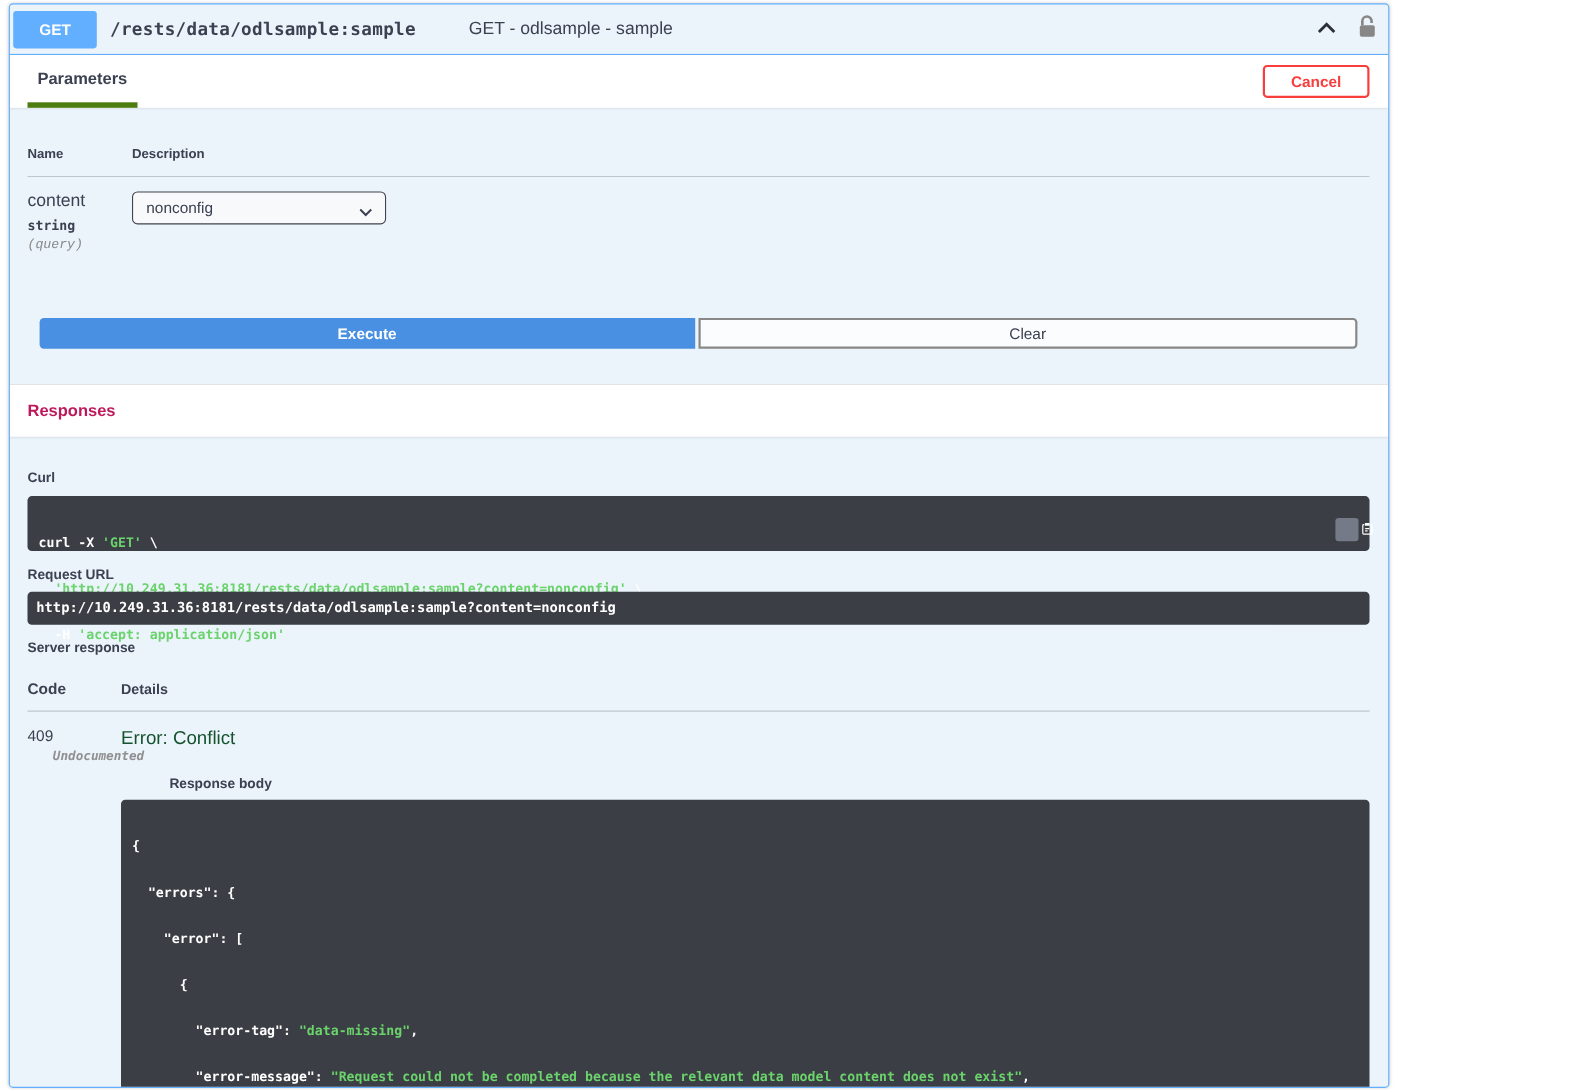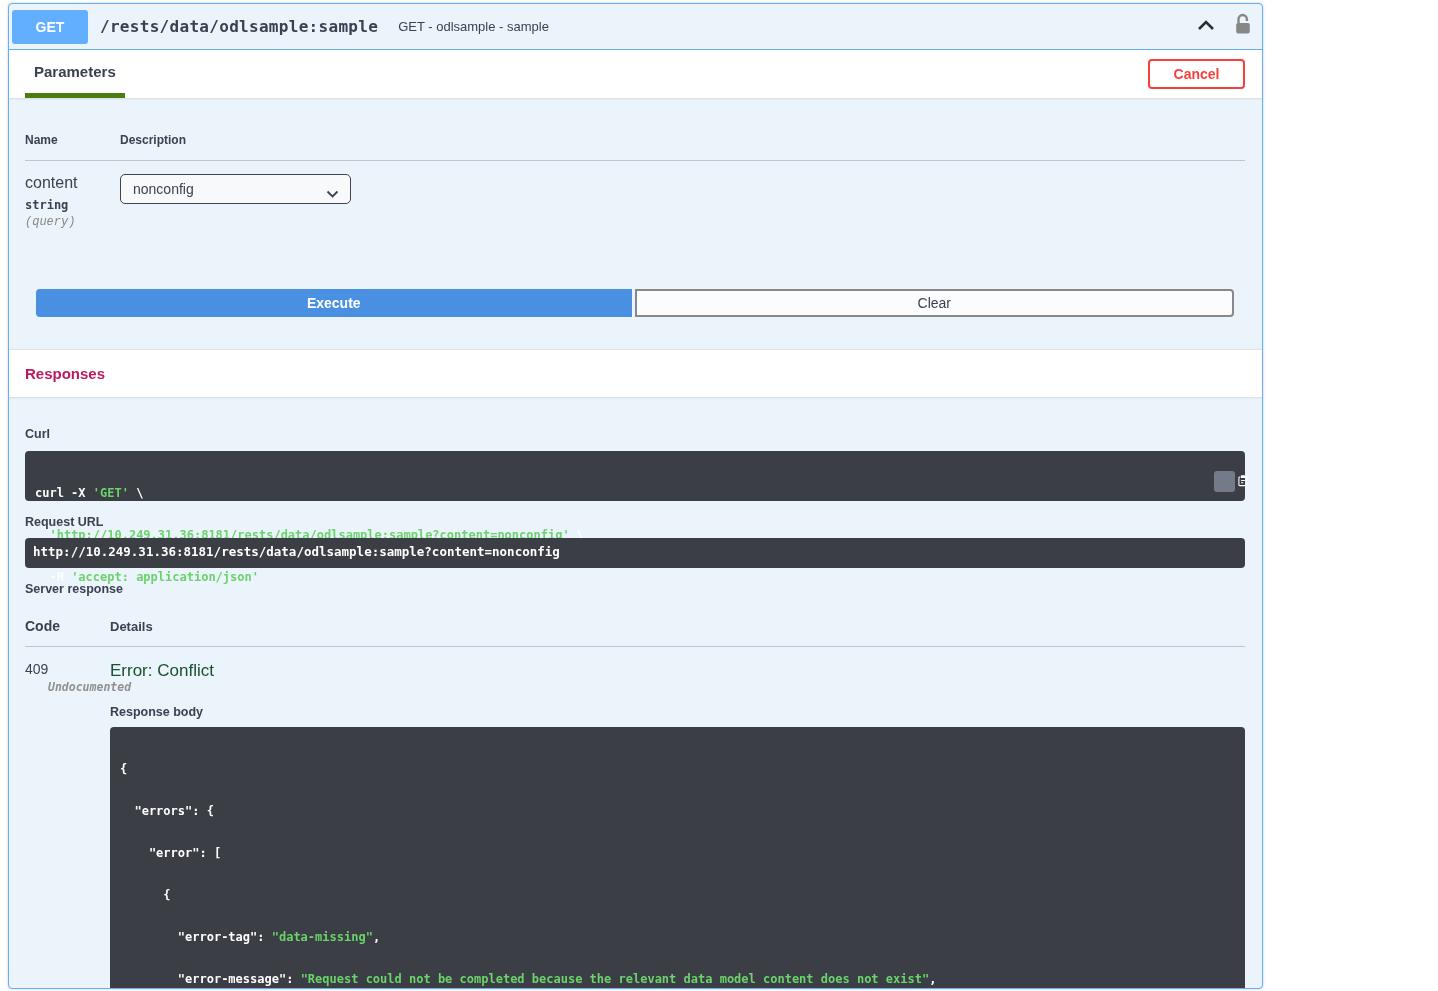--- a/index.html
+++ b/index.html
@@ -11,21 +11,21 @@
              box-shadow:0 0 3px rgba(0,0,0,.19); overflow:hidden; }
 
   
   .summary { display:flex; align-items:center; height:46px; padding:0 8px 0 3px;
              border-bottom:1px solid #61affe; cursor:pointer; }
   .method-badge { background:#61affe; color:#fff; font-weight:bold; font-size:14px;
                   border-radius:3px; min-width:76px; height:34px; line-height:34px;
                   text-align:center; }
   .path { font-family:"DejaVu Sans Mono", monospace; font-size:16px; font-weight:600;
           margin-left:12px; letter-spacing:0.3px; }
-  .desc { font-size:13px; color:#3b4151; margin-left:20px; }
+  .desc { font-size:16px; color:#3b4151; margin-left:48px; }
   .summary-icons { margin-left:auto; display:flex; align-items:center; gap:14px; }
   .chev-btn, .lock-btn { background:none; border:none; cursor:pointer; padding:2px; }
 
   
   .section-header { background:#ffffff; height:48px; display:flex; align-items:center;
                     padding:0 17px 0 16px; box-shadow:0 1px 2px rgba(0,0,0,.1);
                     position:relative; }
   .tab-item { height:48px; display:flex; align-items:center; padding:0 9px;
               border-bottom:5px solid #4d7c0f; }
   .tab-item h4 { font-size:15px; font-weight:bold; color:#3b4151; }
@@ -83,21 +83,21 @@
   .col-code-h { width:85px; font-size:14px; font-weight:bold; }
   .col-details-h { font-size:13px; font-weight:bold; }
   .resp-row { display:flex; padding-top:14px; }
   .resp-code-cell { width:85px; }
   .resp-code { font-size:14px; color:#3b4151; }
   .resp-undoc { font-family:"DejaVu Sans Mono", monospace; font-size:11.5px;
                 font-style:italic; font-weight:bold; color:#909090; margin-top:3px;margin-left:23px; }
   .resp-details-cell { flex:1; }
   .resp-detail-title { font-size:17px; color:#14532d; }
 
-  .body-label { margin-top:24px; }
+  .body-label { margin-top:24px;margin-left:44px; }
   .body-block { margin-top:8px; min-height:168px; }
   .icon-btn { width:24px; height:24px; background:#747a87; border:none; border-radius:4px;
               display:flex; align-items:center; justify-content:center; cursor:pointer; }
   .icon-btn.small { width:21px; height:21px; border-radius:3px; }
   .curl-copy { position:absolute; right:10px; bottom:9px; }
 </style>
 </head>
 <body>
 
 <div class="opblock">

